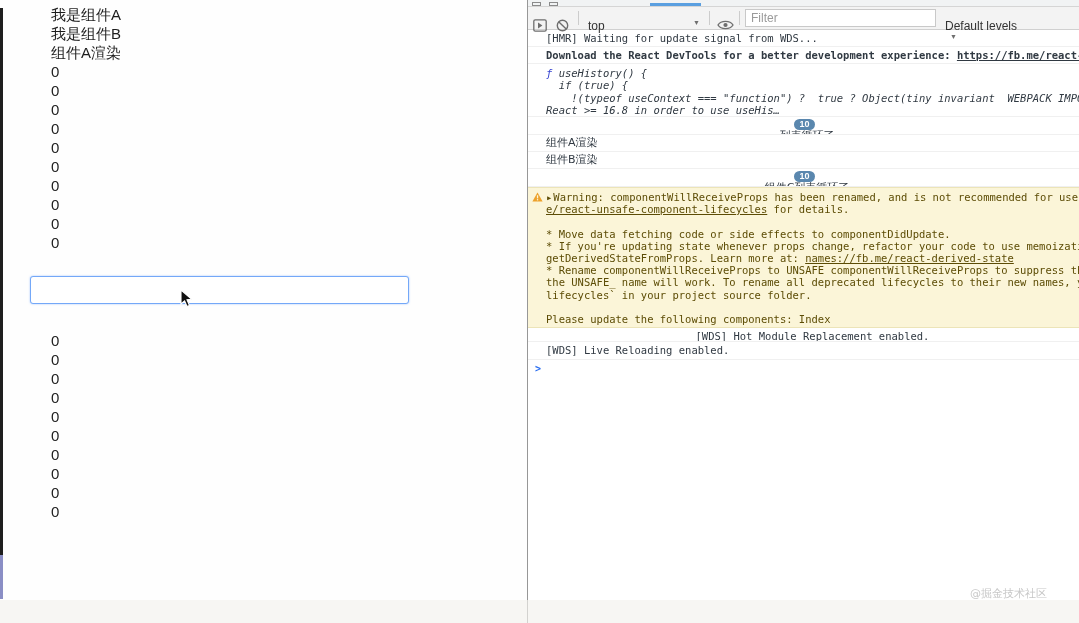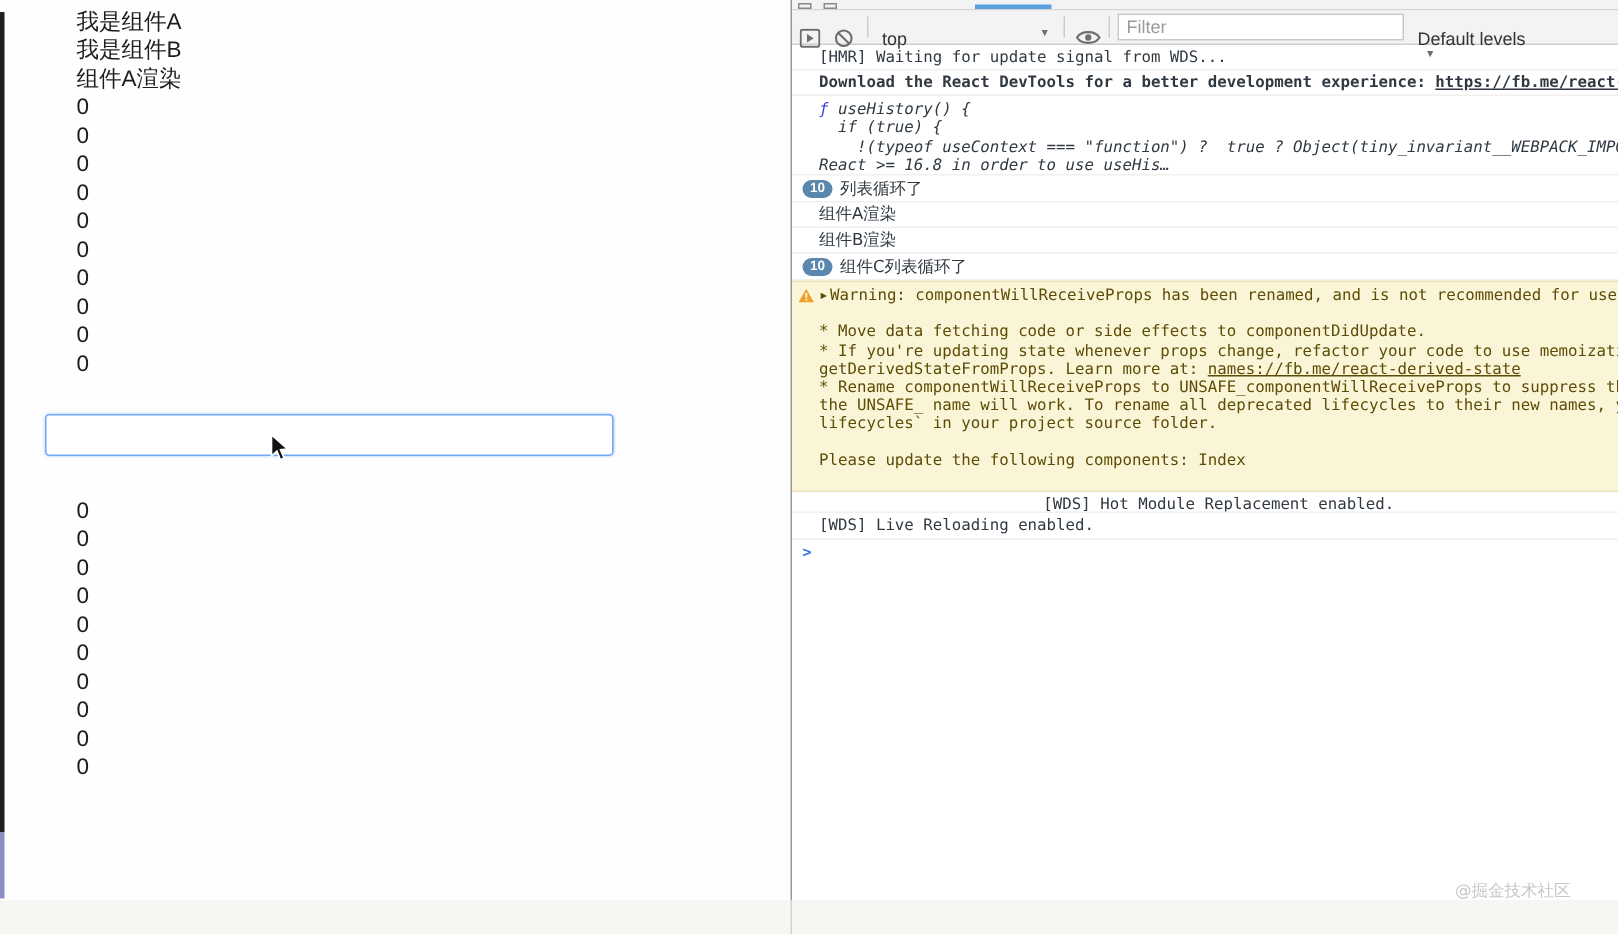--- a/index.html
+++ b/index.html
@@ -41,21 +41,21 @@
   
   .console { font-family:"DejaVu Sans Mono","Liberation Mono",monospace; font-size:10.5px; color:#303942; }
   .crow { position:relative; padding:2px 0 2px 18px; border-bottom:1px solid #f0f0f0;
           line-height:12px; height:17px; white-space:pre; overflow:hidden; }
   .crow-bold { font-weight:bold; }
   .clink { text-decoration:underline; cursor:pointer; }
   .func-block { padding:3px 0 3px 18px; border-bottom:1px solid #f0f0f0; height:53px; overflow:hidden; }
   .func-line { font-style:italic; line-height:12.3px; height:12.3px; white-space:pre; overflow:hidden; }
   .func-f { color:#3745d1; font-style:italic; }
   .badge-row { display:flex; align-items:center; }
-  .crow.badge-row { padding-left:7px; height:18px; }
+  .crow.badge-row { padding-left:7px; height:18px;flex-direction:column; }
   .count-badge { display:inline-block; background:#5a87ae; color:#fff; font-size:9px; font-weight:bold;
                  line-height:11px; height:12px; padding:0 5px; border-radius:7px; margin-right:5px;
                  font-family:"Liberation Sans",sans-serif; }
   .badge-text, .cjk { font-family:"DejaVu Sans",sans-serif; font-size:11px; }
 
   .warn-block { position:relative; background:#fbf5d8; border-top:1px solid #ece4b8; border-bottom:1px solid #ece4b8;
                 padding:3px 0 3px 18px; height:141px; overflow:hidden; color:#5c4c05; }
   .warn-line { line-height:12.2px; height:12.2px; white-space:pre; overflow:hidden; }
   .warn-icon { position:absolute; left:4px; top:4px; }
   .expander { color:#5c4c05; margin-right:1px; cursor:pointer; }
@@ -186,20 +186,21 @@
         <span class="badge-text">组件C列表循环了</span>
       </div>
 
       <div class="warn-block">
         <svg class="warn-icon" width="11" height="10" viewBox="0 0 11 10">
           <path d="M5.5 0.5 L10.6 9.5 L0.4 9.5 Z" fill="#eda12b"></path>
           <rect x="4.9" y="3.2" width="1.3" height="3.2" fill="#fbf5d8"></rect>
           <rect x="4.9" y="7.1" width="1.3" height="1.3" fill="#fbf5d8"></rect>
         </svg>
         <div class="warn-line"><span class="expander">▸</span><span>Warning: componentWillReceiveProps has been renamed, and is not recommended for use. See https://fb.m</span></div>
+        <div class="warn-line"><span class="wlink">e/react-unsafe-component-lifecycles</span><span> for details.</span></div>
         <div class="warn-line blank"></div>
         <div class="warn-line">* Move data fetching code or side effects to componentDidUpdate.</div>
         <div class="warn-line">* If you're updating state whenever props change, refactor your code to use memoization techniques or move it to static</div>
         <div class="warn-line"><span>getDerivedStateFromProps. Learn more at: </span><span class="wlink">names://fb.me/react-derived-state</span></div>
         <div class="warn-line">* Rename componentWillReceiveProps to UNSAFE_componentWillReceiveProps to suppress this warning in non-strict mode. In React 17.x, only</div>
         <div class="warn-line">the UNSAFE_ name will work. To rename all deprecated lifecycles to their new names, you can run `npx react-codemod rename-unsafe-</div>
         <div class="warn-line">lifecycles` in your project source folder.</div>
         <div class="warn-line blank"></div>
         <div class="warn-line">Please update the following components: Index</div>
       </div>

